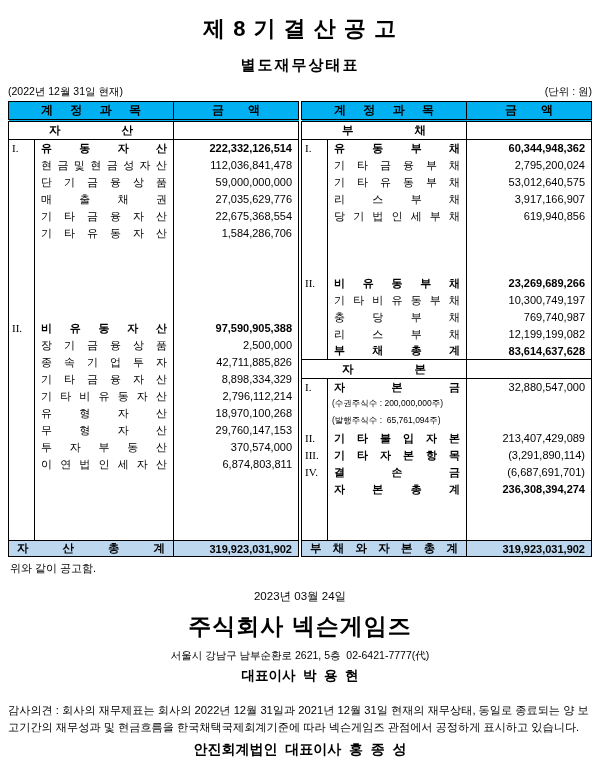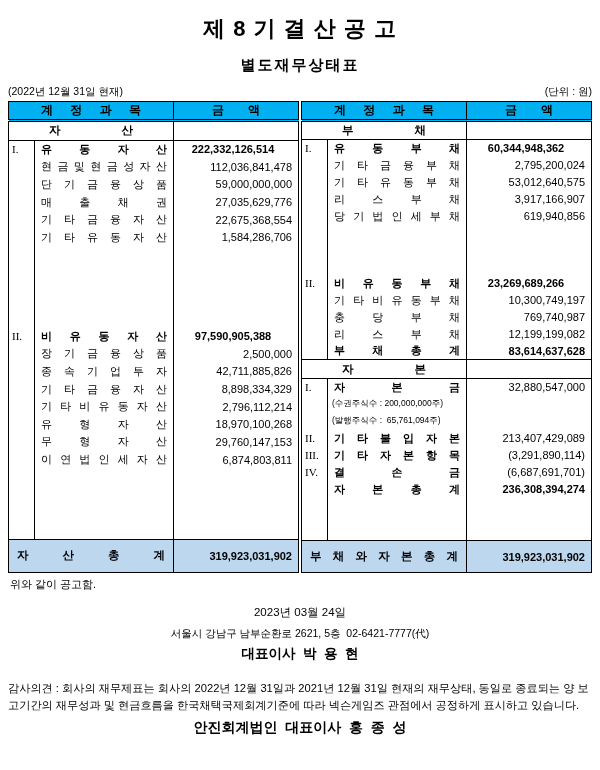--- a/index.html
+++ b/index.html
@@ -43,26 +43,26 @@
             font-family: "Liberation Serif", "DejaVu Serif", serif; }
   .c-name { border-right: 1px solid #000; text-align: justify; text-align-last: justify; padding: 0 6px; }
   .c-lab  { border-right: 1px solid #000; text-align: justify; text-align-last: justify; }
   .c-amt  { text-align: right; padding-right: 6px; }
 
   tr.r-sec { height: 19px; }
   tr.r-sec td { border-top: 1px solid #000; border-bottom: 1px solid #000; }
   tr.r-sec .c-lab { padding: 0 40px; font-weight: bold; font-size: 11.5px; }
 
   tr.r-major, tr.r-item, tr.r-cap, tr.r-subtotal, tr.r-note { height: 17px; }
-  tr.r-major .c-name, tr.r-major .c-amt { font-weight: bold; text-align: center; }
+  tr.r-major .c-name, tr.r-major .c-amt { font-weight: bold; }
   tr.r-cap .c-name { font-weight: bold; }
   tr.r-subtotal .c-name, tr.r-subtotal .c-amt { font-weight: bold; }
   tr.r-note .c-name { text-align: left; text-align-last: left; font-size: 8.5px; padding-left: 4px; white-space: pre; }
 
-  tr.r-total { height: 32px; }
+  tr.r-total { height: 16px; }
   tr.r-total td {
     border-top: 1px solid #000;
     background: var(--total_bg, #BDD7EE);
     font-weight: bold;
   }
   tr.r-total .c-lab { padding: 0 8px; font-size: 11.5px; }
 
   .notice { font-size: 11px; margin: 4px 0 0 2px; }
   .date { text-align: center; font-size: 11.5px; margin-top: 13px; }
   .company { text-align: center; font-size: 23px; font-weight: bold; margin-top: 7px; letter-spacing: 1px; }
@@ -167,20 +167,25 @@
             <td class="c-name">유 형 자 산</td>
             <td class="c-amt">18,970,100,268</td>
           </tr>
           <tr class="r-item">
             <td class="c-rom"></td>
             <td class="c-name">무 형 자 산</td>
             <td class="c-amt">29,760,147,153</td>
           </tr>
           <tr class="r-item">
             <td class="c-rom"></td>
+            <td class="c-name">투 자 부 동 산</td>
+            <td class="c-amt">370,574,000</td>
+          </tr>
+          <tr class="r-item">
+            <td class="c-rom"></td>
             <td class="c-name">이 연 법 인 세 자 산</td>
             <td class="c-amt">6,874,803,811</td>
           </tr>
           <tr class="r-gap" style="height: 68px;">
             <td class="c-rom"></td>
             <td class="c-name"></td>
             <td class="c-amt"></td>
           </tr>
           <tr class="r-total">
             <td class="c-lab" colspan="2">자 산 총 계</td>
@@ -308,18 +313,19 @@
           <tr class="r-total">
             <td class="c-lab" colspan="2">부 채 와 자 본 총 계</td>
             <td class="c-amt">319,923,031,902</td>
           </tr>
         </tbody>
     </table>
   </div>
 
   <div class="notice">위와 같이 공고함.</div>
   <div class="date">2023년 03월 24일</div>
+  <div class="company">주식회사 넥슨게임즈</div>
   <div class="address">서울시 강남구 남부순환로 2621, 5층  02-6421-7777(代)</div>
   <div class="ceo">대표이사  박  용  현</div>
   <div class="opinion">감사의견 : 회사의 재무제표는 회사의 2022년 12월 31일과 2021년 12월 31일 현재의 재무상태, 동일로 종료되는 양 보고기간의 재무성과 및 현금흐름을 한국채택국제회계기준에 따라 넥슨게임즈 관점에서 공정하게 표시하고 있습니다.</div>
   <div class="auditor">안진회계법인  대표이사  홍  종  성</div>
 
 </div>
 
 </body></html>

